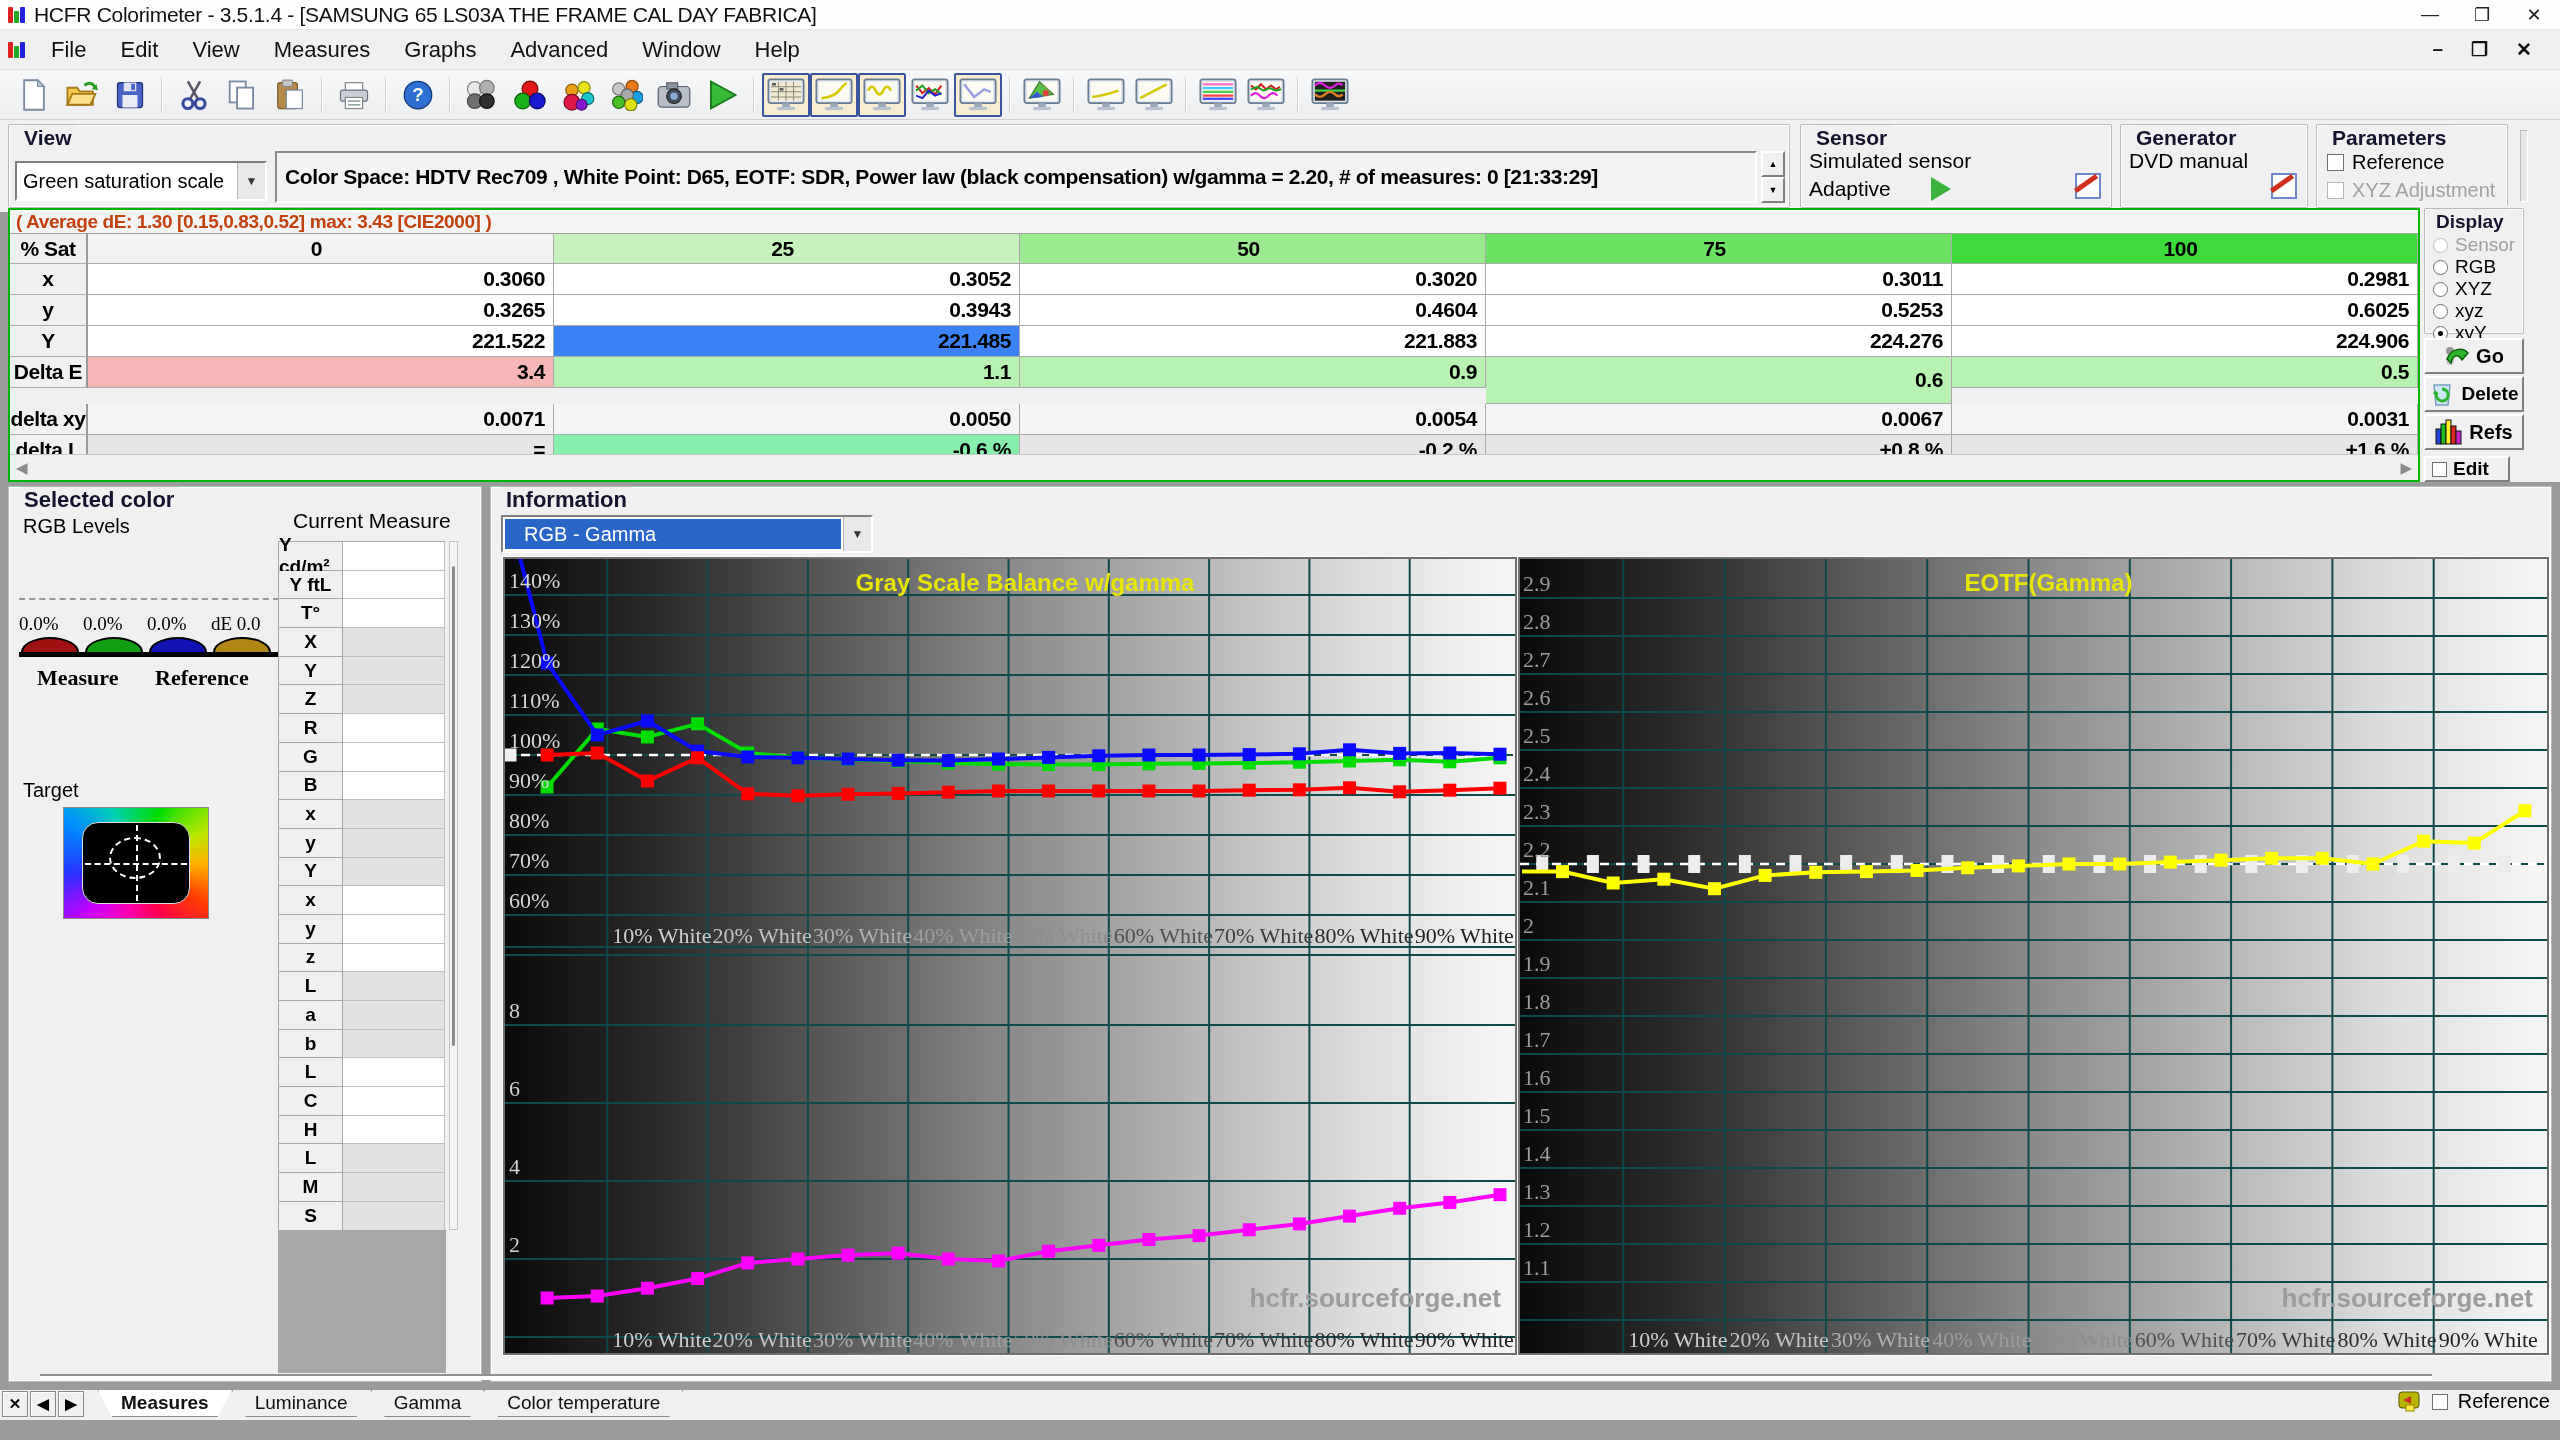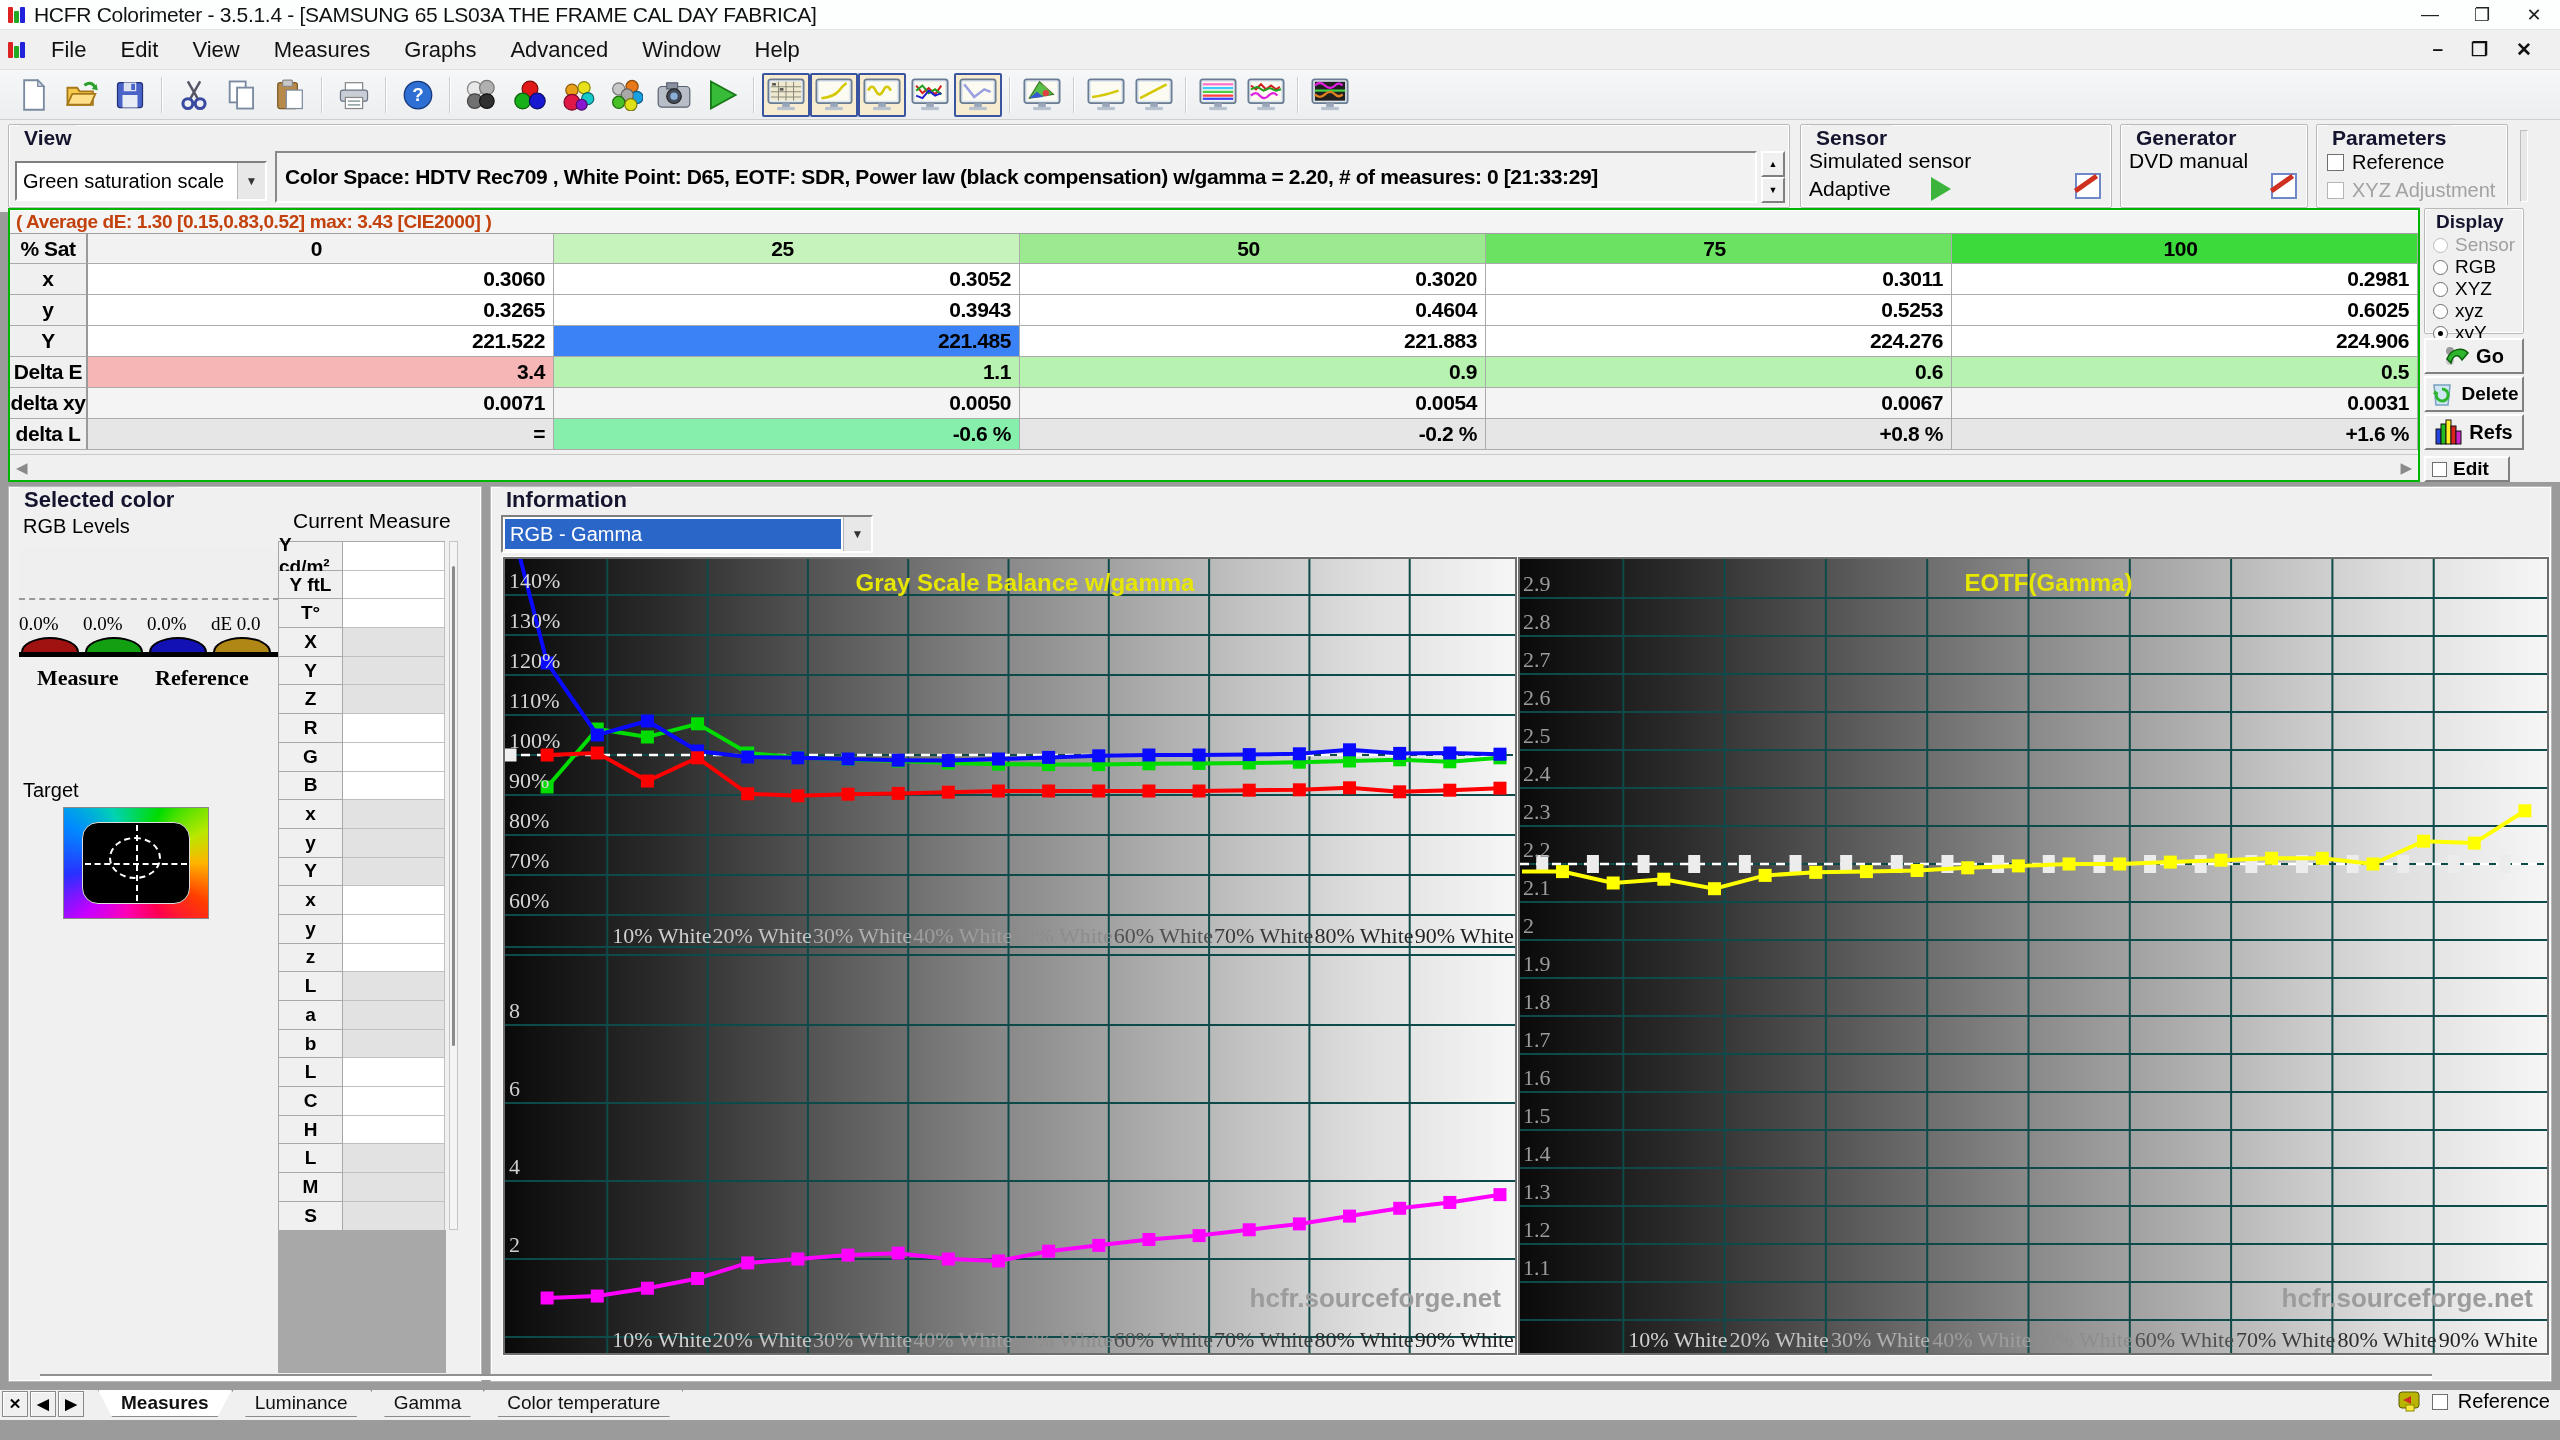--- a/index.html
+++ b/index.html
@@ -436,21 +436,21 @@
           <div class="mcell mval" style="height: 31px; background: #3b82f6;">221.485</div>
           <div class="mcell mval" style="height: 31px; background: rgb(255, 255, 255);">221.883</div>
           <div class="mcell mval" style="height: 31px; background: rgb(255, 255, 255);">224.276</div>
           <div class="mcell mval" style="height: 31px; background: rgb(255, 255, 255);">224.906</div>
         </div>
         <div class="mrow">
           <div class="mcell mlabel" style="height: 31px;">Delta E</div>
           <div class="mcell mval" style="height: 31px; background: rgb(246, 182, 182);">3.4</div>
           <div class="mcell mval" style="height: 31px; background: rgb(184, 242, 176);">1.1</div>
           <div class="mcell mval" style="height: 31px; background: rgb(184, 242, 176);">0.9</div>
-          <div class="mcell mval" style="height: 31px; background: rgb(184, 242, 176);">0.6</div>
+          <div class="mcell mval" style="height: 47px; background: rgb(184, 242, 176);">0.6</div>
           <div class="mcell mval" style="height: 31px; background: rgb(184, 242, 176);">0.5</div>
         </div>
         <div class="mrow">
           <div class="mcell mlabel" style="height: 31px;">delta xy</div>
           <div class="mcell mval" style="height: 31px; background: rgb(244, 244, 244);">0.0071</div>
           <div class="mcell mval" style="height: 31px; background: rgb(244, 244, 244);">0.0050</div>
           <div class="mcell mval" style="height: 31px; background: rgb(244, 244, 244);">0.0054</div>
           <div class="mcell mval" style="height: 31px; background: rgb(244, 244, 244);">0.0067</div>
           <div class="mcell mval" style="height: 31px; background: rgb(244, 244, 244);">0.0031</div>
         </div>
@@ -658,21 +658,21 @@
       </div>
     <div style="position:absolute; left:269px; top:743px; width:168px; height:143px; background:#a8a8a8;"></div>
     <div style="position:absolute; left:440px; top:54px; width:9px; height:689px; background:#f4f4f4; border:1px solid #c4c4c4;">
       <div style="position:absolute; left:2px; top:24px; width:3px; height:480px; background:#8a8a8a; border-radius:2px;"></div>
     </div>
   </div>
 
   <div class="panel" style="left:490px; top:486px; width:2062px; height:896px;">
     <div class="gcap" style="font-size:22px;">Information</div>
     <div class="combo" style="position:absolute; left:10px; top:28px; width:372px; height:38px;">
-      <div class="txt" style="background:#2a65c8; color:#fff; align-self:stretch; display:flex; align-items:center; margin:2px; padding-left:5px;">RGB - Gamma</div>
+      <div class="txt" style="background:#2a65c8; color:#fff; align-self:stretch; display:flex; align-items:center; margin:2px; padding-left:19px;">RGB - Gamma</div>
       <div class="arrow">▼</div>
     </div>
     <div class="chartbox" style="left:12px; top:70px; width:1014px; height:798px;">
         <div id="chartA"><svg width="1010" height="794" viewBox="0 0 1010 794">
             <defs>
               <linearGradient id="gA" x1="0" y1="0" x2="1" y2="0">
                 <stop offset="0" stop-color="#0a0a0a"></stop>
                 <stop offset="0.15" stop-color="#2a2a2a"></stop>
                 <stop offset="0.5" stop-color="#8a8a8a"></stop>
                 <stop offset="0.85" stop-color="#dedede"></stop>

